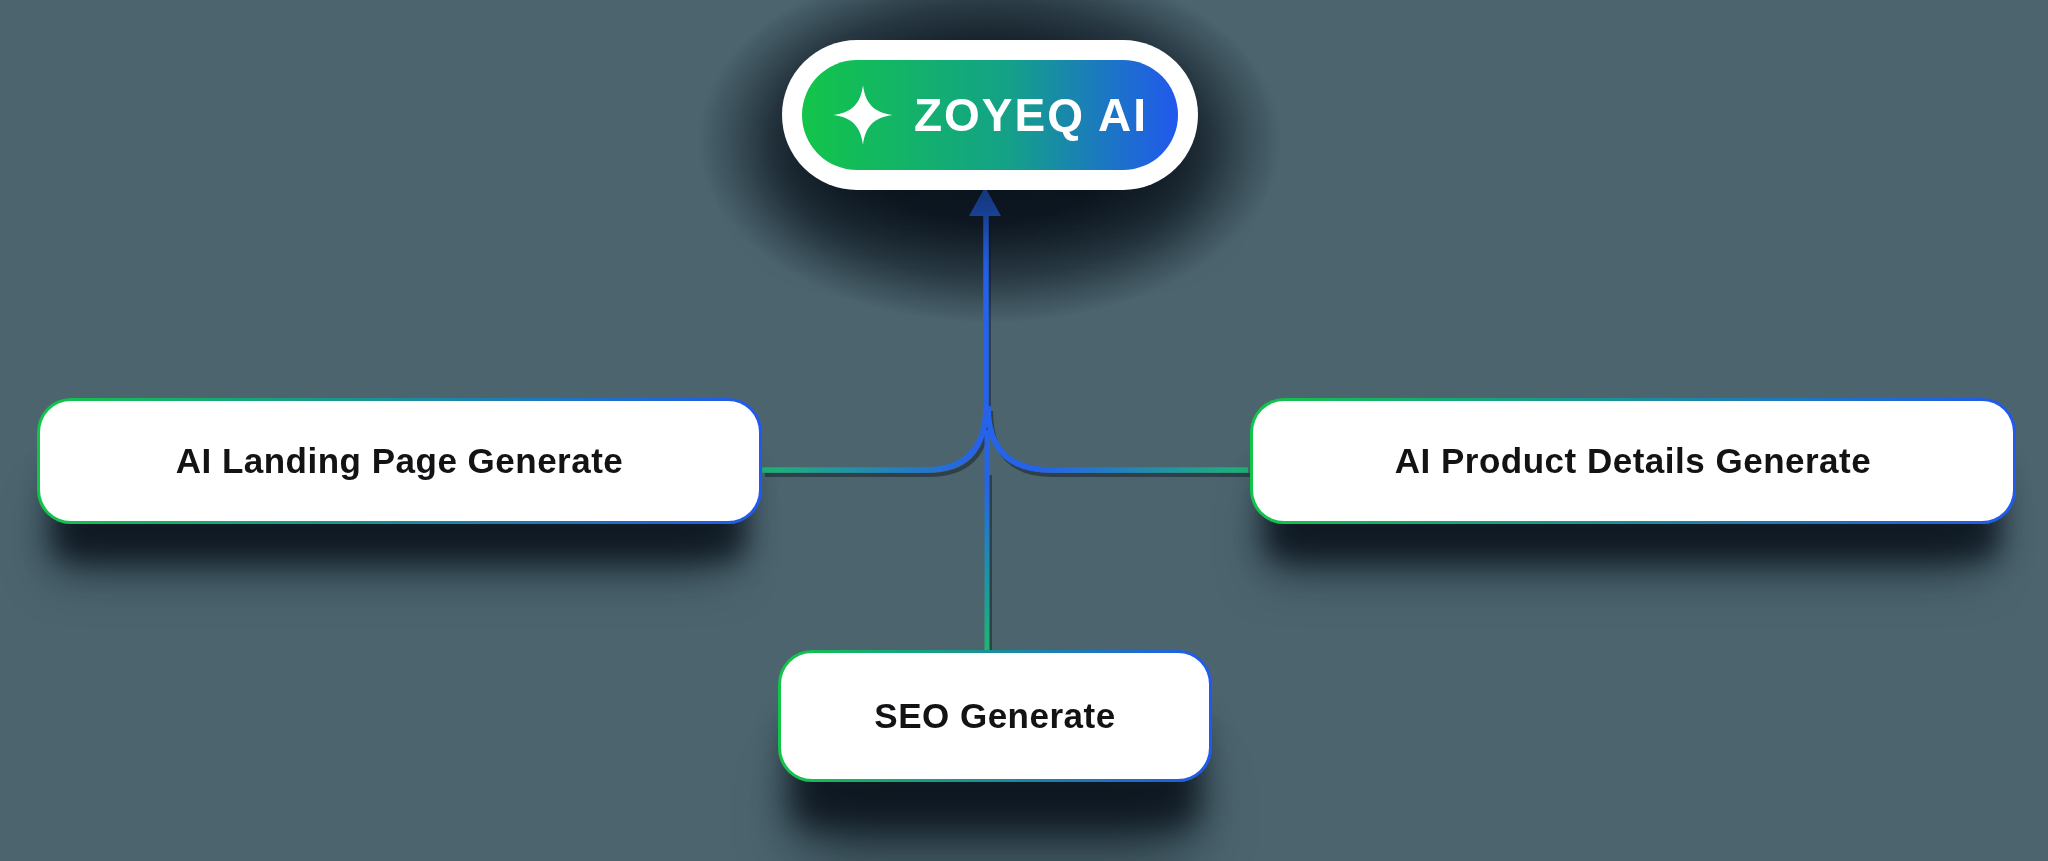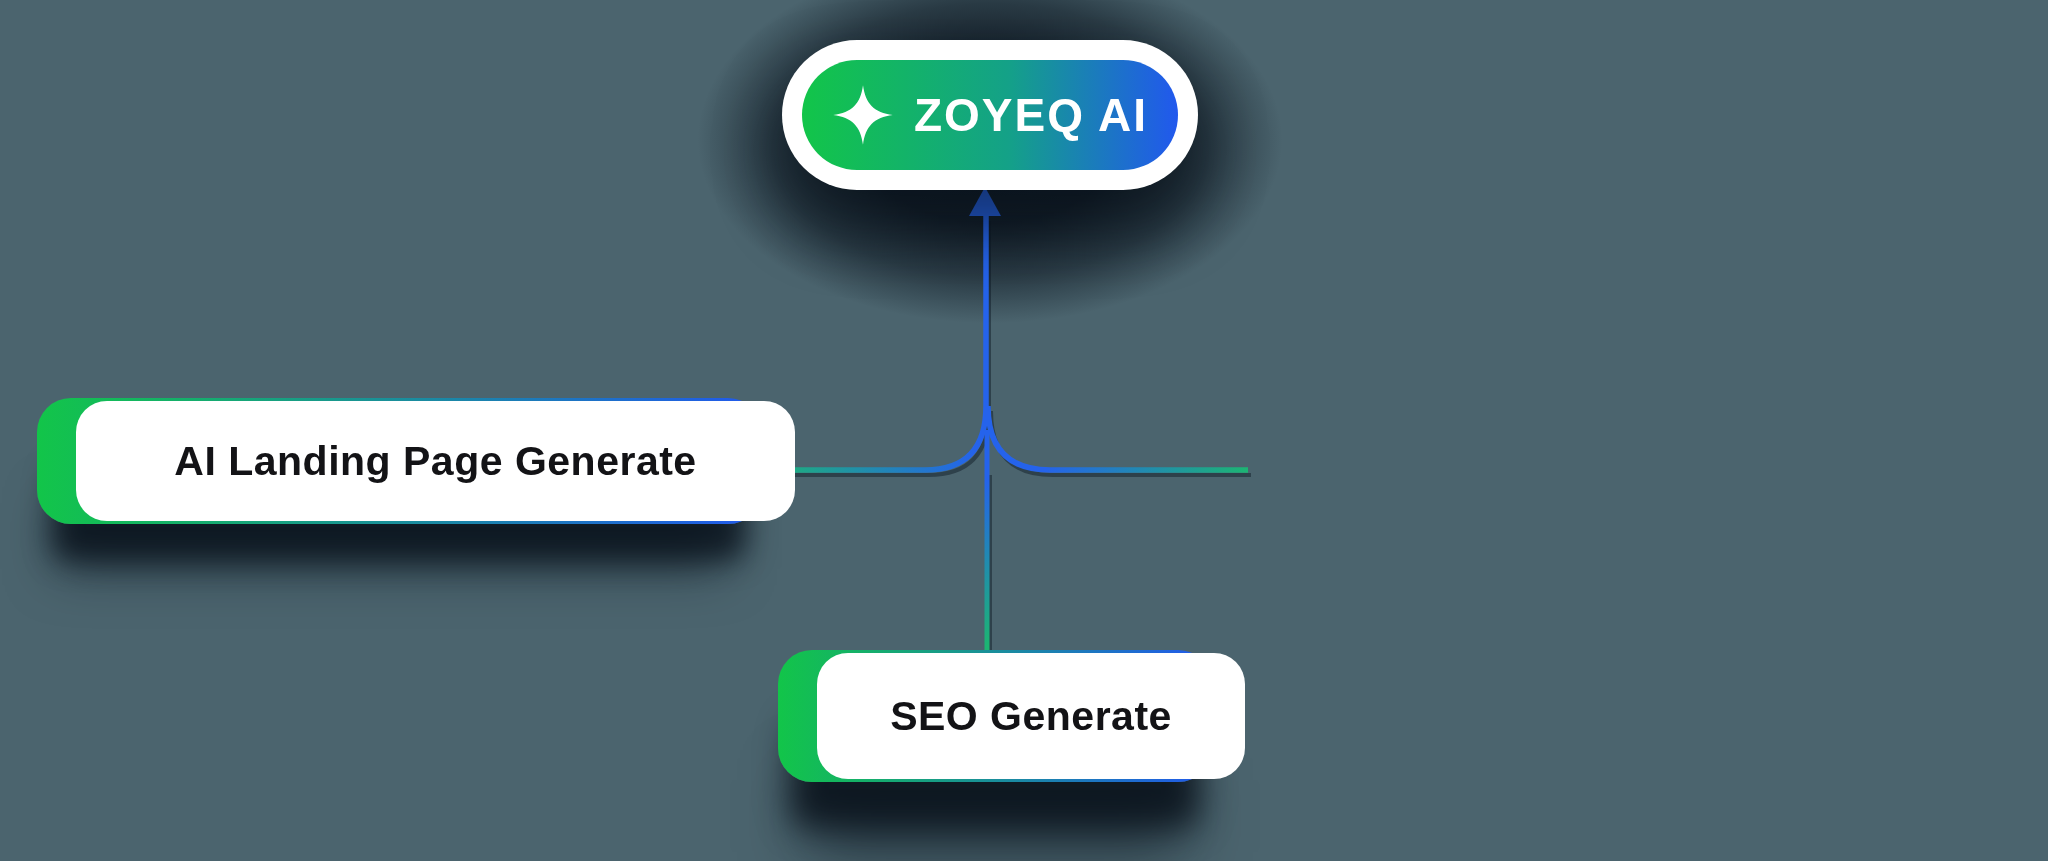--- a/index.html
+++ b/index.html
@@ -48,23 +48,22 @@
   .sparkle{width:62px;height:62px;display:block;}
   
   .node{
     position:absolute;border-radius:34px;padding:3px;
     background:linear-gradient(90deg, var(--gradient-green), var(--gradient-blue));
     z-index:4;
   }
   .node-inner{
     width:100%;height:100%;border-radius:31px;background:var(--node-bg);
     display:flex;align-items:center;justify-content:center;
-    color:var(--node-text);font-size:41px;font-weight:bold;
+    color:var(--node-text);font-size:35px;font-weight:bold;
     letter-spacing:0.5px;
-    margin-left:36px;
   }
   .node-landing{left:37px;top:398px;width:725px;height:126px;
     box-shadow:0 52px 28px -16px rgba(8,16,26,0.8), -10px 75px 50px -30px rgba(8,16,26,0.5);}
   .node-product{left:1250px;top:398px;width:766px;height:126px;
     box-shadow:0 52px 28px -16px rgba(8,16,26,0.8), -10px 75px 50px -30px rgba(8,16,26,0.5);}
   .node-seo{left:778px;top:650px;width:434px;height:132px;
     box-shadow:0 58px 32px -12px rgba(8,16,26,0.85), 0 100px 65px -30px rgba(8,16,26,0.55);}
 </style>
 </head>
 <body>
@@ -110,18 +109,21 @@
         <path d="M50 2 C54 32 68 46 98 50 C68 54 54 68 50 98 C46 68 32 54 2 50 C32 46 46 32 50 2 Z" fill="#ffffff"></path>
       </svg>
       <span class="root-label">ZOYEQ AI</span>
     </div>
   </div>
 
   <div class="node node-landing">
     <div class="node-inner">AI Landing Page Generate</div>
   </div>
 
+  <div class="node node-product">
+    <div class="node-inner">AI Product Details Generate</div>
+  </div>
 
   <div class="node node-seo">
     <div class="node-inner">SEO Generate</div>
   </div>
 
 </div>
 
 </body></html>

